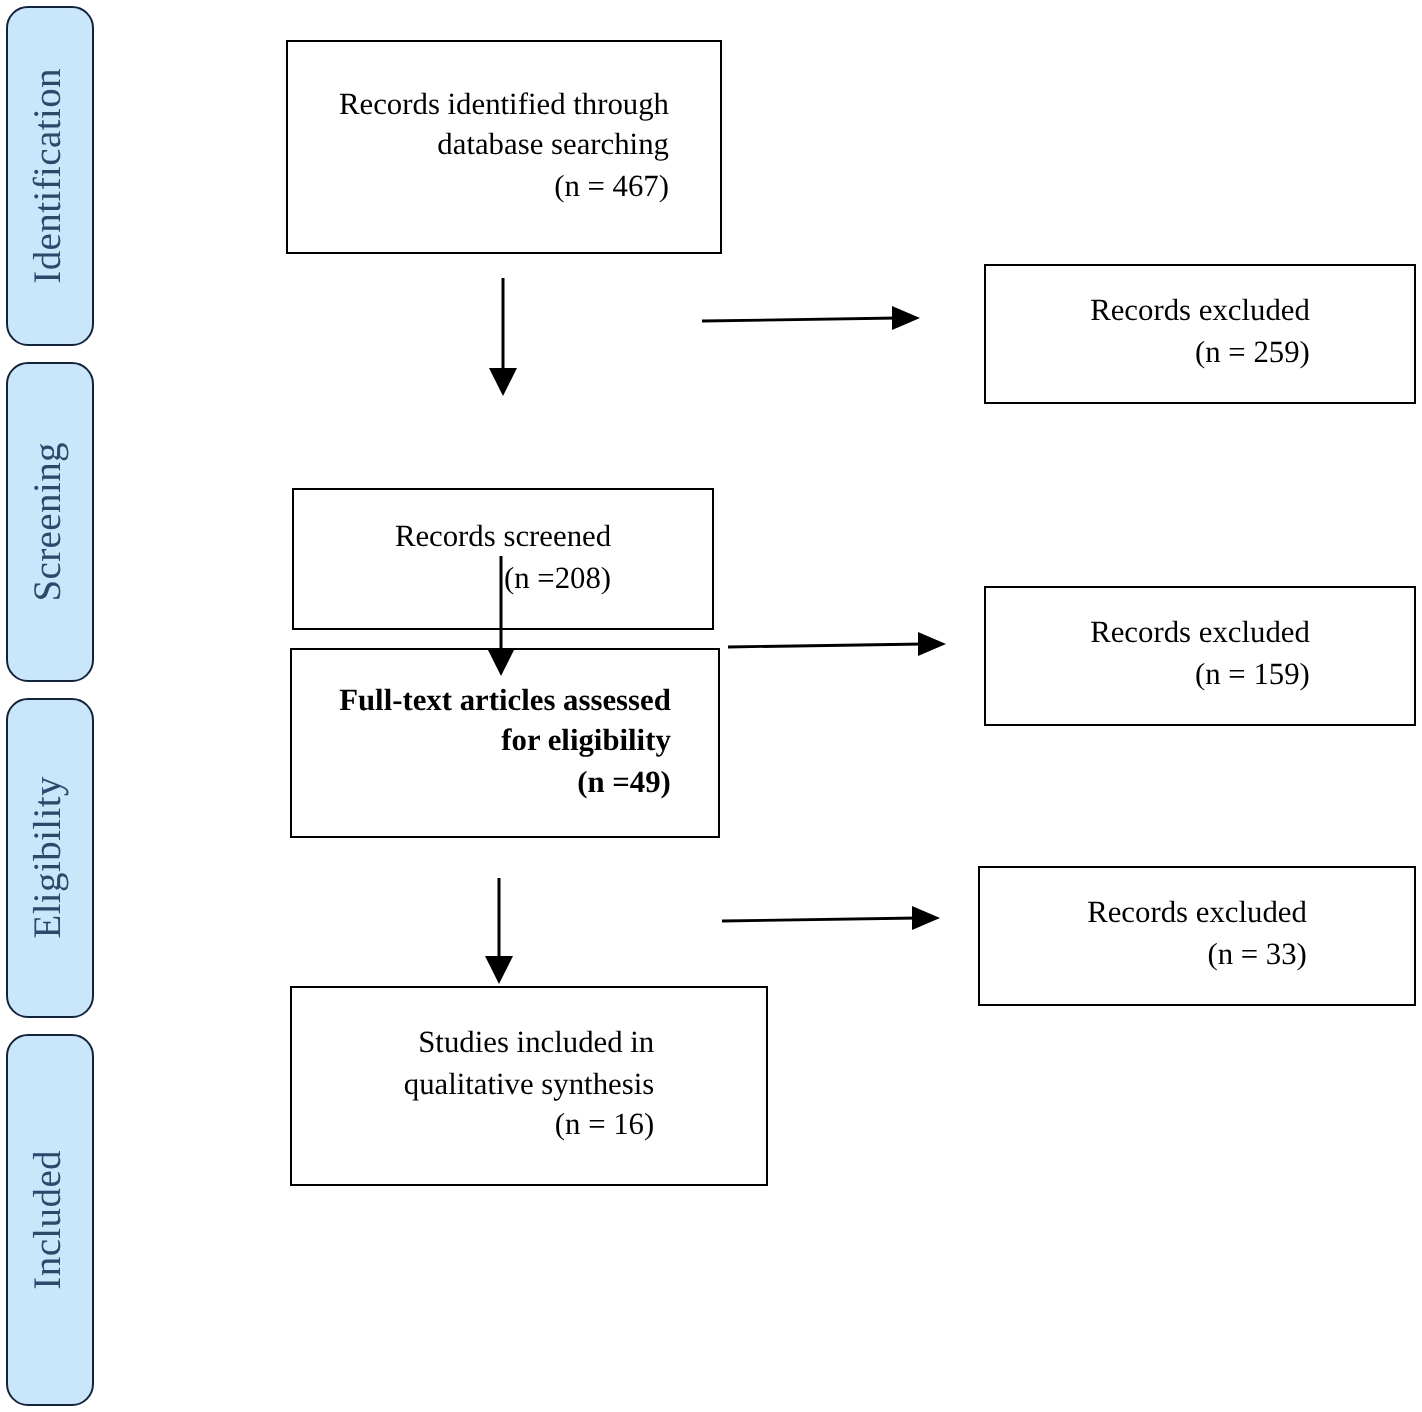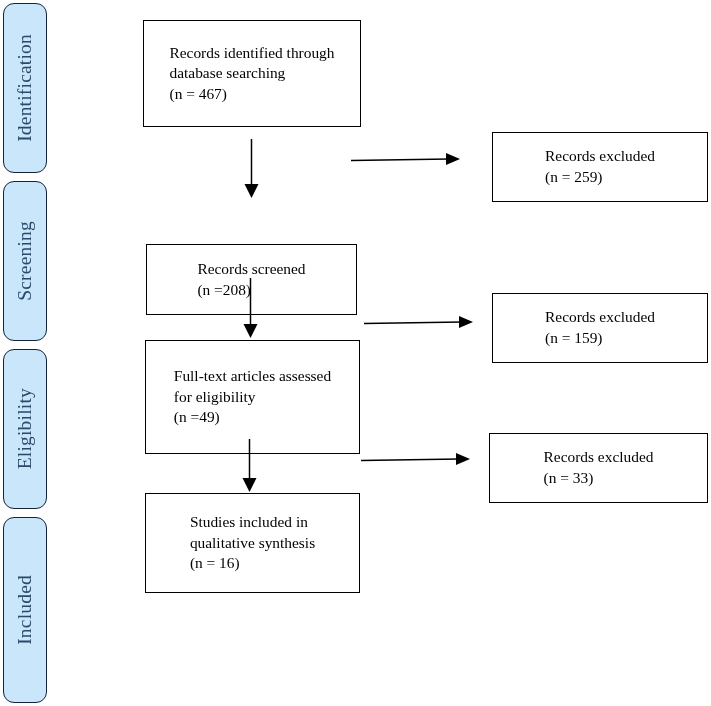--- a/index.html
+++ b/index.html
@@ -49,21 +49,21 @@
 
   
   .flow-box {
     position: absolute;
     box-sizing: border-box;
     background: #ffffff;
     border: 1.7px solid #000000;
     display: flex;
     align-items: center;
     justify-content: center;
-    text-align: left;
+    text-align: right;
   }
   .flow-text {
     font-size: 15.4px;
     line-height: 1.34;
     color: #000000;
     padding: 0 7px;
     white-space: pre-line;
   }
 
   
@@ -109,27 +109,27 @@
     <span class="flow-text">Records identified through
 database searching
 (n = 467)</span>
   </div>
 
   <div class="flow-box" style="left:146px;top:200px;width:211px;height:71px;margin-top:44px;">
     <span class="flow-text">Records screened
 (n =208)</span>
   </div>
 
-  <div class="flow-box" style="left:145px;top:340px;width:215px;height:114px;">
+  <div class="flow-box" style="left:145px;top:324px;width:215px;height:95px;font-weight:bold;">
     <span class="flow-text">Full-text articles assessed
 for eligibility
 (n =49)</span>
   </div>
 
-  <div class="flow-box" style="left:145px;top:493px;width:215px;height:100px;">
+  <div class="flow-box" style="left:145px;top:493px;width:239px;height:100px;">
     <span class="flow-text">Studies included in
 qualitative synthesis
 (n = 16)</span>
   </div>
 
   <div class="flow-box" style="left:492px;top:132px;width:216px;height:70px;">
     <span class="flow-text">Records excluded
 (n = 259)</span>
   </div>
 

